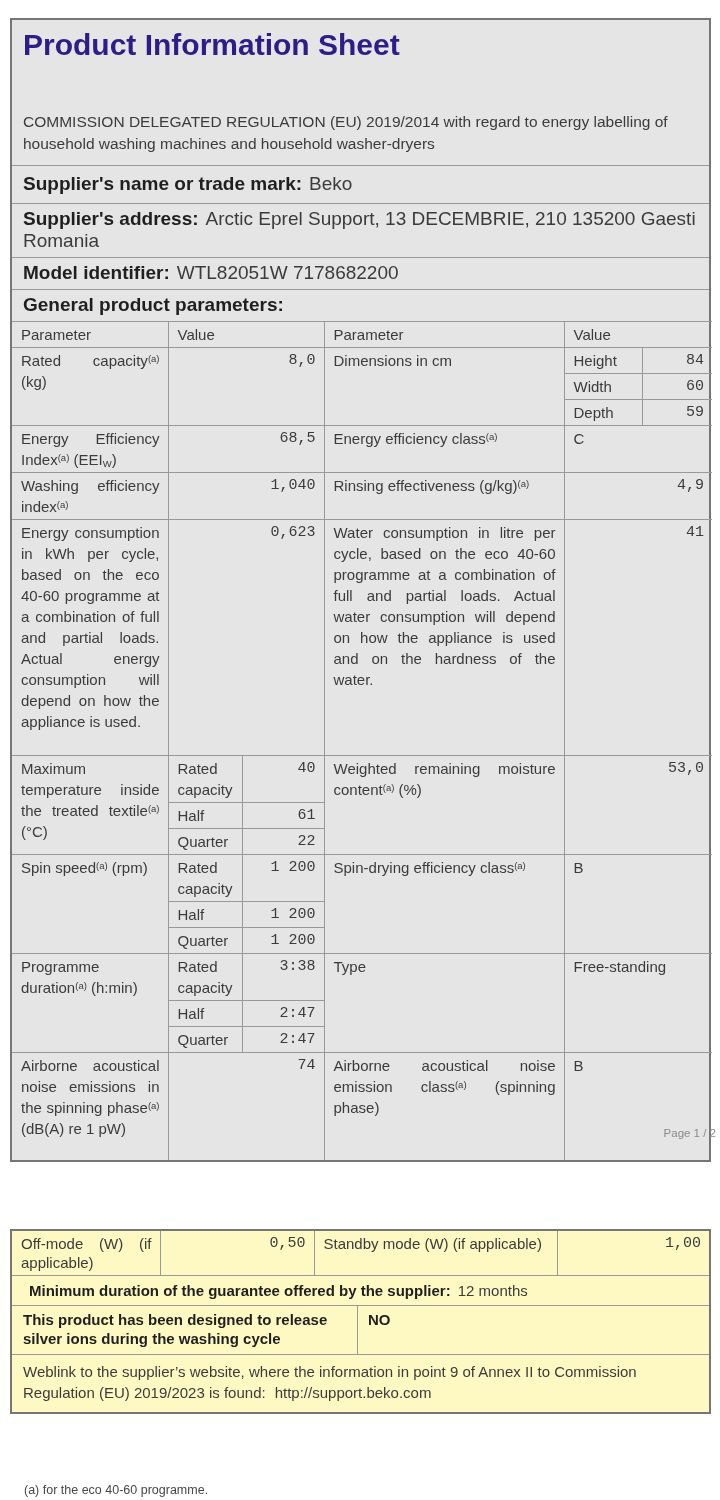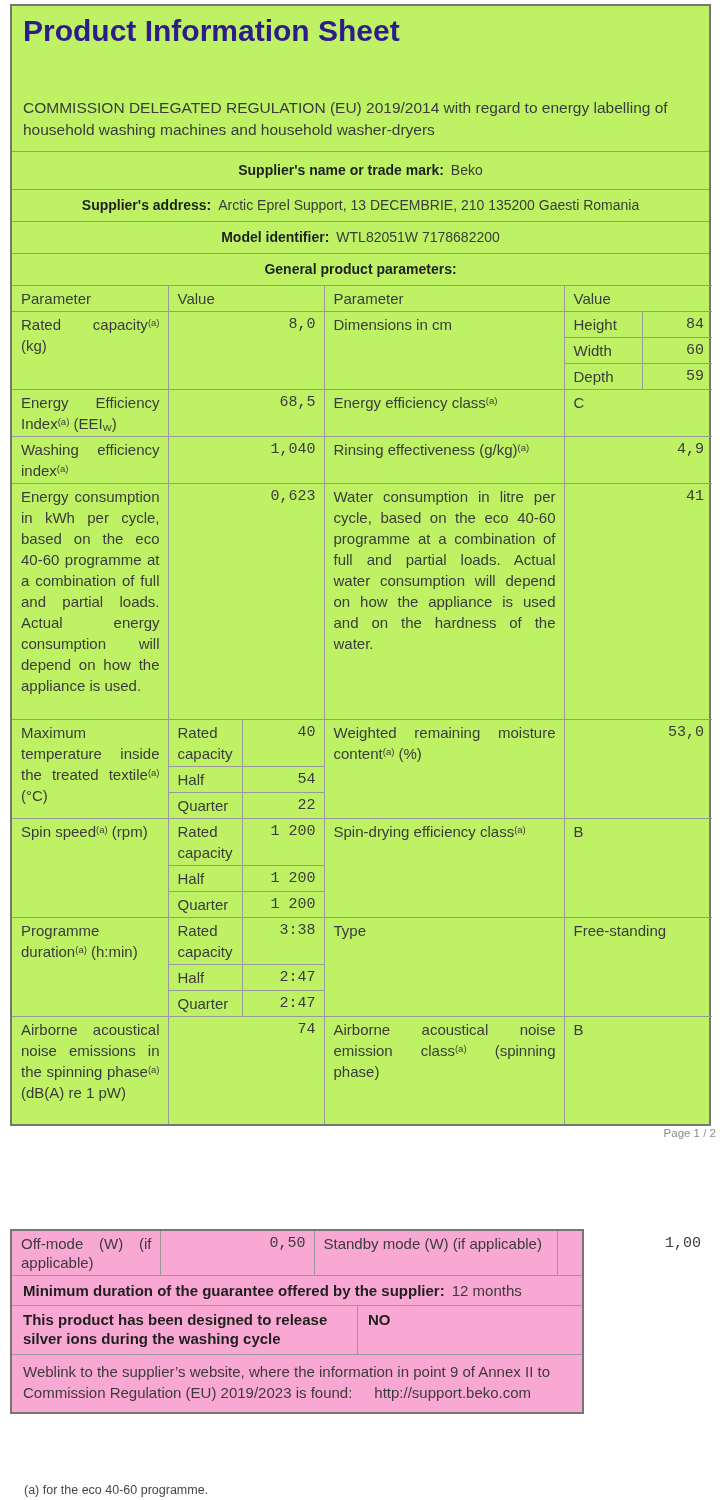--- a/index.html
+++ b/index.html
@@ -6,37 +6,37 @@
   html, body {
     margin: 0; padding: 0;
     width: 720px; height: 1500px;
     background: #ffffff;
     font-family: "Liberation Sans", "DejaVu Sans", sans-serif;
     color: #3b3b3b;
     position: relative;
     overflow: hidden;
   }
   .sheet {
-    position: absolute; left: 10px; top: 4px; width: 701px;
+    position: absolute; left: 10px; top: 18px; width: 701px;
     border: 2px solid #767676;
-    background: #bef264;
+    background: #e5e5e5;
   }
   .title {
     font-size: 30px; font-weight: 700; color: #2e1c88;
     padding: 8px 11px 2px 11px; line-height: 34px; letter-spacing: 0;
   }
   .reg {
     font-size: 15.5px; line-height: 22px; color: #3b3b3b;
     padding: 4px 11px 10px 11px;
     margin-top: 43px;
   }
   .info-row {
     border-top: 1px solid #999999;
     padding: 4px 11px 5px 11px;
-    font-size: 14px; line-height: 22px; text-align: center;
+    font-size: 19px; line-height: 22px;
   }
   .info-row.tall { padding: 7px 11px 8px 11px; }
   .lbl { font-weight: 700; color: #1f1f1f; }
   .val { margin-left: 7px; color: #3b3b3b; }
 
   table.main {
     width: 100%; border-collapse: collapse; table-layout: fixed;
     font-size: 15px;
   }
   table.main td {
@@ -56,37 +56,37 @@
   }
   sup { font-size: 9.5px; line-height: 0; position: relative; top: -4px; vertical-align: baseline; }
   sub { font-size: 9.5px; line-height: 0; position: relative; top: 2px; vertical-align: baseline; }
 
   .pageno {
     position: absolute; top: 1127px; right: 4px;
     font-size: 11.5px; color: #8b8b8b;
   }
 
   .sheet2 {
-    position: absolute; left: 10px; top: 1229px; width: 574px;
-    border: 2px solid #767676; background: #f9a8d4;
+    position: absolute; left: 10px; top: 1229px; width: 701px;
+    border: 2px solid #767676; background: #fef9c3;
     font-size: 15px;
   }
   .sheet2 table.main td { line-height: 19px; padding-top: 3px; padding-bottom: 3px; }
   .row2 {
     border-top: 1px solid #999999;
-    padding: 5px 11px; line-height: 19px;
+    padding: 5px 17px; line-height: 19px;
   }
   .row2.silver { padding: 0; display: flex; }
   .s-left {
     flex: 0 0 346px; padding: 4px 10px 6px 11px;
     border-right: 1px solid #999999;
   }
   .s-right { flex: 1; padding: 4px 10px; }
   .row2.weblink { padding: 6px 11px 9px 11px; line-height: 21px; font-size: 15px; }
-  .url { margin-left: 22px; }
+  .url { margin-left: 9px; }
 
   .footnote {
     position: absolute; left: 24px; top: 1483px;
     font-size: 12.5px; color: #464646;
   }
 </style>
 </head>
 <body>
 
 <div class="sheet">
@@ -162,21 +162,21 @@
 
     <tr style="height:45px">
       <td class="c1 j" rowspan="3"><span>Maximum temperature inside the treated textile</span><sup>(a)</sup><span> (°C)</span></td>
       <td>Rated capacity</td>
       <td class="v">40</td>
       <td class="j" rowspan="3"><span>Weighted remaining moisture content</span><sup>(a)</sup><span> (%)</span></td>
       <td class="v" colspan="2" rowspan="3">53,0</td>
     </tr>
     <tr style="height:25px">
       <td>Half</td>
-      <td class="v">54</td>
+      <td class="v">61</td>
     </tr>
     <tr style="height:23px">
       <td>Quarter</td>
       <td class="v">22</td>
     </tr>
 
     <tr style="height:45px">
       <td class="c1 j" rowspan="3"><span>Spin speed</span><sup>(a)</sup><span> (rpm)</span></td>
       <td>Rated capacity</td>
       <td class="v">1 200</td>

